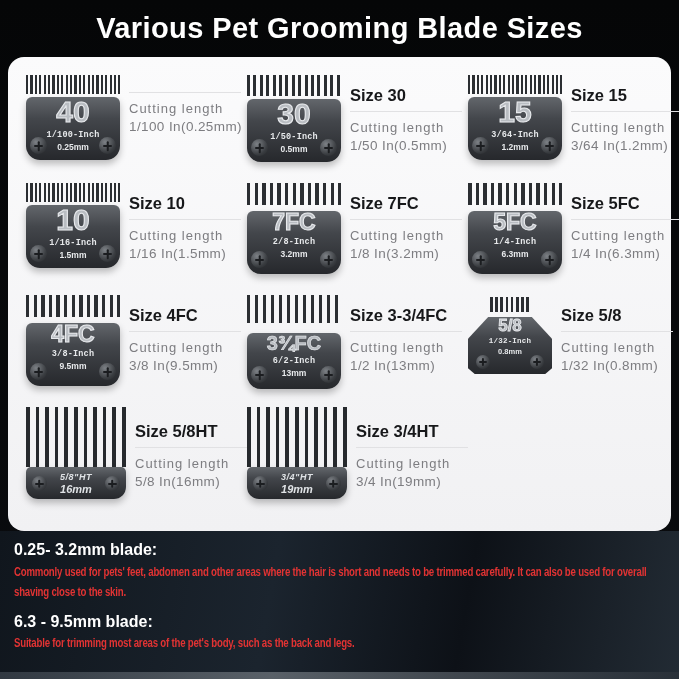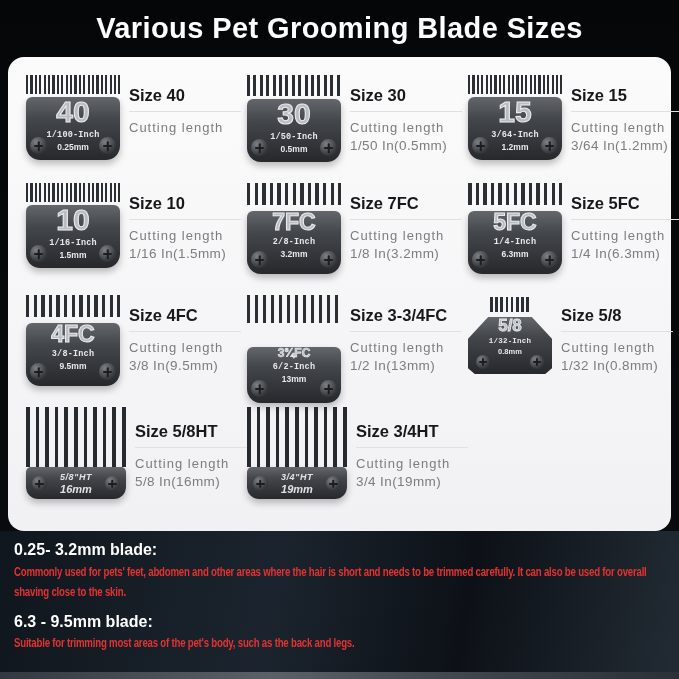--- a/index.html
+++ b/index.html
@@ -29,21 +29,21 @@
   .std .teeth { height:19px; }
   .std .bbody { height:63px; }
   .med  .teeth { height:21px; background:repeating-linear-gradient(90deg,#2b2e32 0 3px,rgba(0,0,0,0) 3px 6.4px); }
   .coarse .teeth { height:22px; background:repeating-linear-gradient(90deg,#2b2e32 0 3.5px,rgba(0,0,0,0) 3.5px 7.6px); }
   .long .teeth { height:28px; background:repeating-linear-gradient(90deg,#2b2e32 0 3.4px,rgba(0,0,0,0) 3.4px 8px); }
   .long .bbody { height:56px; }
   .bnum { font-weight:800; text-align:center; line-height:1; margin-top:3px;
           color:#b9bdc2; -webkit-text-stroke:1.1px #e8eaed; }
   .num-lg .bnum { font-size:30px; }
   .num-md .bnum { font-size:23px; margin-top:6px; }
-  .num-sm .bnum { font-size:12px; margin-top:24px; -webkit-text-stroke:0.6px #e8eaed; }
+  .num-sm .bnum { font-size:20px; margin-top:10px; -webkit-text-stroke:0.6px #e8eaed; }
   .bsub  { font-size:8.5px; font-weight:700; color:#e7e9eb; text-align:center; margin-top:3px; letter-spacing:0.2px;font-family:Liberation Mono, monospace; }
   .bsub2 { font-size:8.5px; font-weight:700; color:#e7e9eb; text-align:center; margin-top:2px; }
   .screw { position:absolute; bottom:6px; width:17px; height:17px; border-radius:50%;
            background:radial-gradient(circle at 35% 30%,#7d8186,#3a3d41 62%,#222427 100%); }
   .screw.sl { left:4px; } .screw.sr { right:4px; }
   .screw::before, .screw::after { content:""; position:absolute; left:22%; right:22%; top:calc(50% - 1px);
            height:2px; background:#1b1d20; border-radius:1px; }
   .screw::after { transform:rotate(90deg); }
 
   
@@ -102,23 +102,23 @@
           <div class="teeth"></div>
           <div class="bbody">
             <div class="bnum">40</div>
             <div class="bsub">1/100-Inch</div>
             <div class="bsub2">0.25mm</div>
             <div class="screw sl"></div>
             <div class="screw sr"></div>
           </div>
         </div>
         <div class="ctext">
-          <div class="csize">Size 40</div>
-          <div class="cdiv"></div>
-          <div class="cl1">Cutting length</div>
+          <div class="cdiv"></div>
+          <div class="cl1">Cutting length</div>
+          <div class="cl2">1/100 In(0.25mm)</div>
         </div>
       </div>
 
       <div class="cell">
         <div class="blade std med num-lg">
           <div class="teeth"></div>
           <div class="bbody">
             <div class="bnum">30</div>
             <div class="bsub">1/50-Inch</div>
             <div class="bsub2">0.5mm</div>

